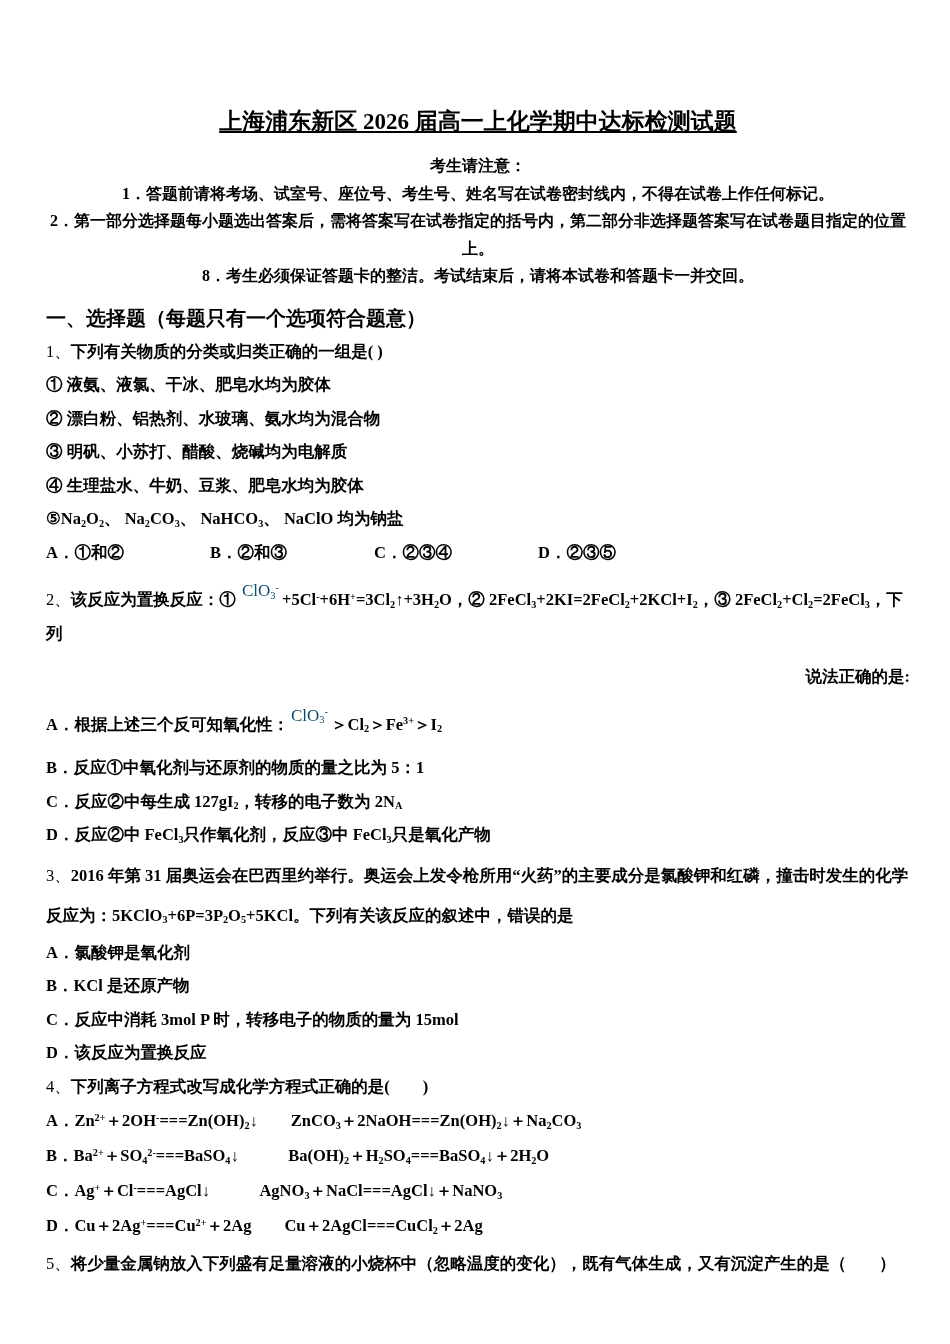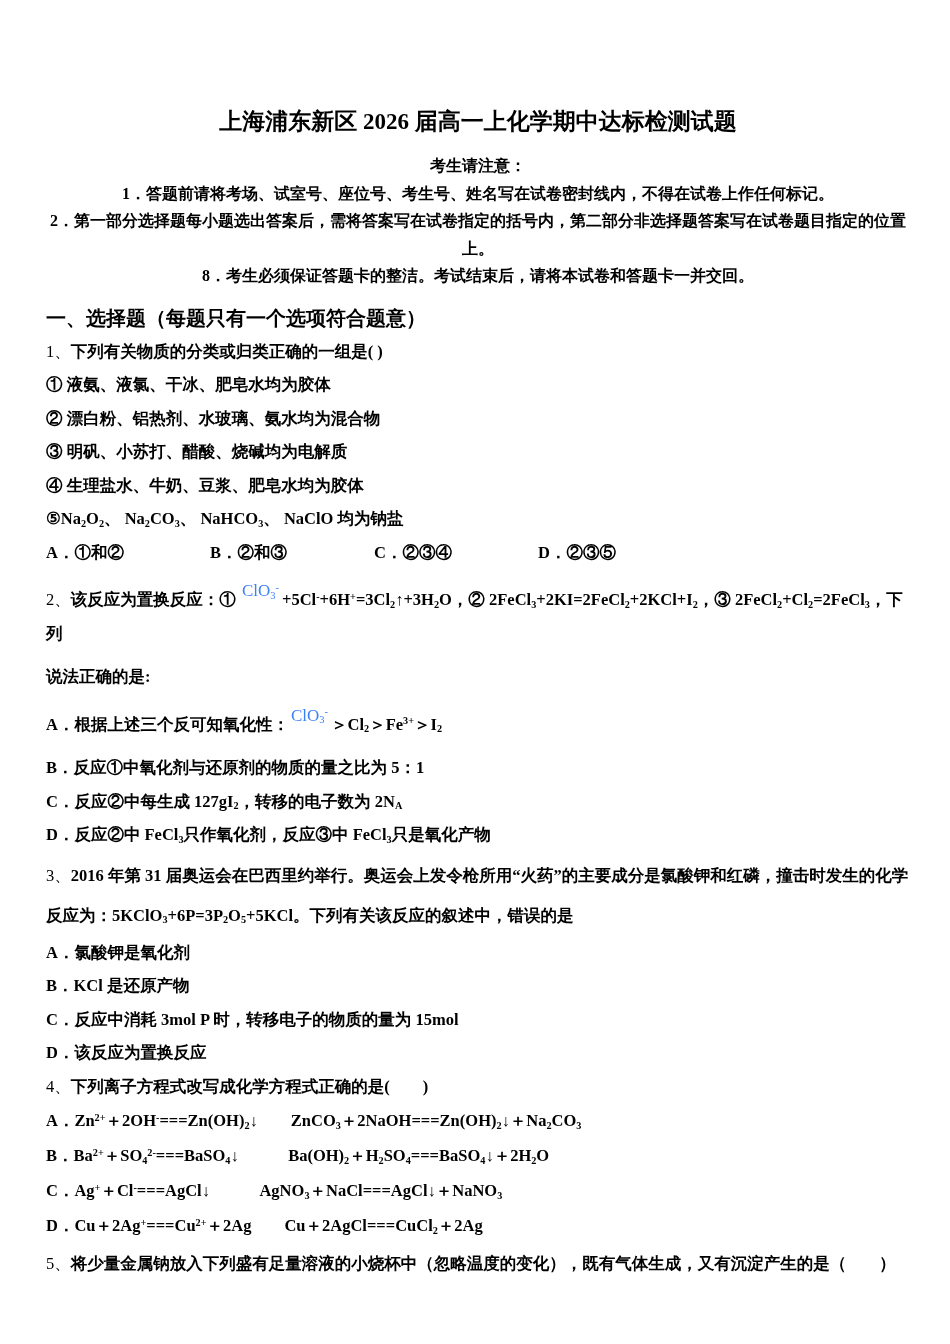--- a/index.html
+++ b/index.html
@@ -11,40 +11,41 @@
     font-family: "Liberation Serif", "DejaVu Serif", serif;
     overflow: hidden;
   }
   .page { padding: 106px 40px 0 46px; font-weight: bold; }
 
   .title {
     font-size: 23px;
     text-align: center;
     margin: 0 0 15px 0;
     font-weight: bold;
+    text-decoration: underline;
   }
 
   .notice p { font-size: 16px; line-height: 27.5px; margin: 0; text-align: center; }
 
   .section-head { font-size: 20px; line-height: 33px; margin: 12px 0 0 0; }
 
   .line { font-size: 16.5px; line-height: 33.5px; margin: 0; font-family: Liberation Serif, serif; }
   .lh40 { line-height: 40px; }
   .lh35 { line-height: 35px; }
   .mt4  { margin-top: 4px; }
-  .mt10 { margin-top: 10px; }
+  .mt10 { margin-top: 10px; text-align: right; }
   .mt14 { margin-top: 14px; }
   .mb10 { margin-bottom: 10px; }
 
   .qnum { font-weight: normal; }
 
   .opt-row span { display: inline-block; min-width: 164px; }
 
   .formula-gray {
-    color: #3b82f6;
+    color: #0c4a6e;
     font-weight: normal;
     position: relative;
     top: -9px;
     margin: 0 3px 0 2px;
     font-size: 17px;
   }
 
   sub, sup {
     font-size: 0.62em;
     line-height: 0;

